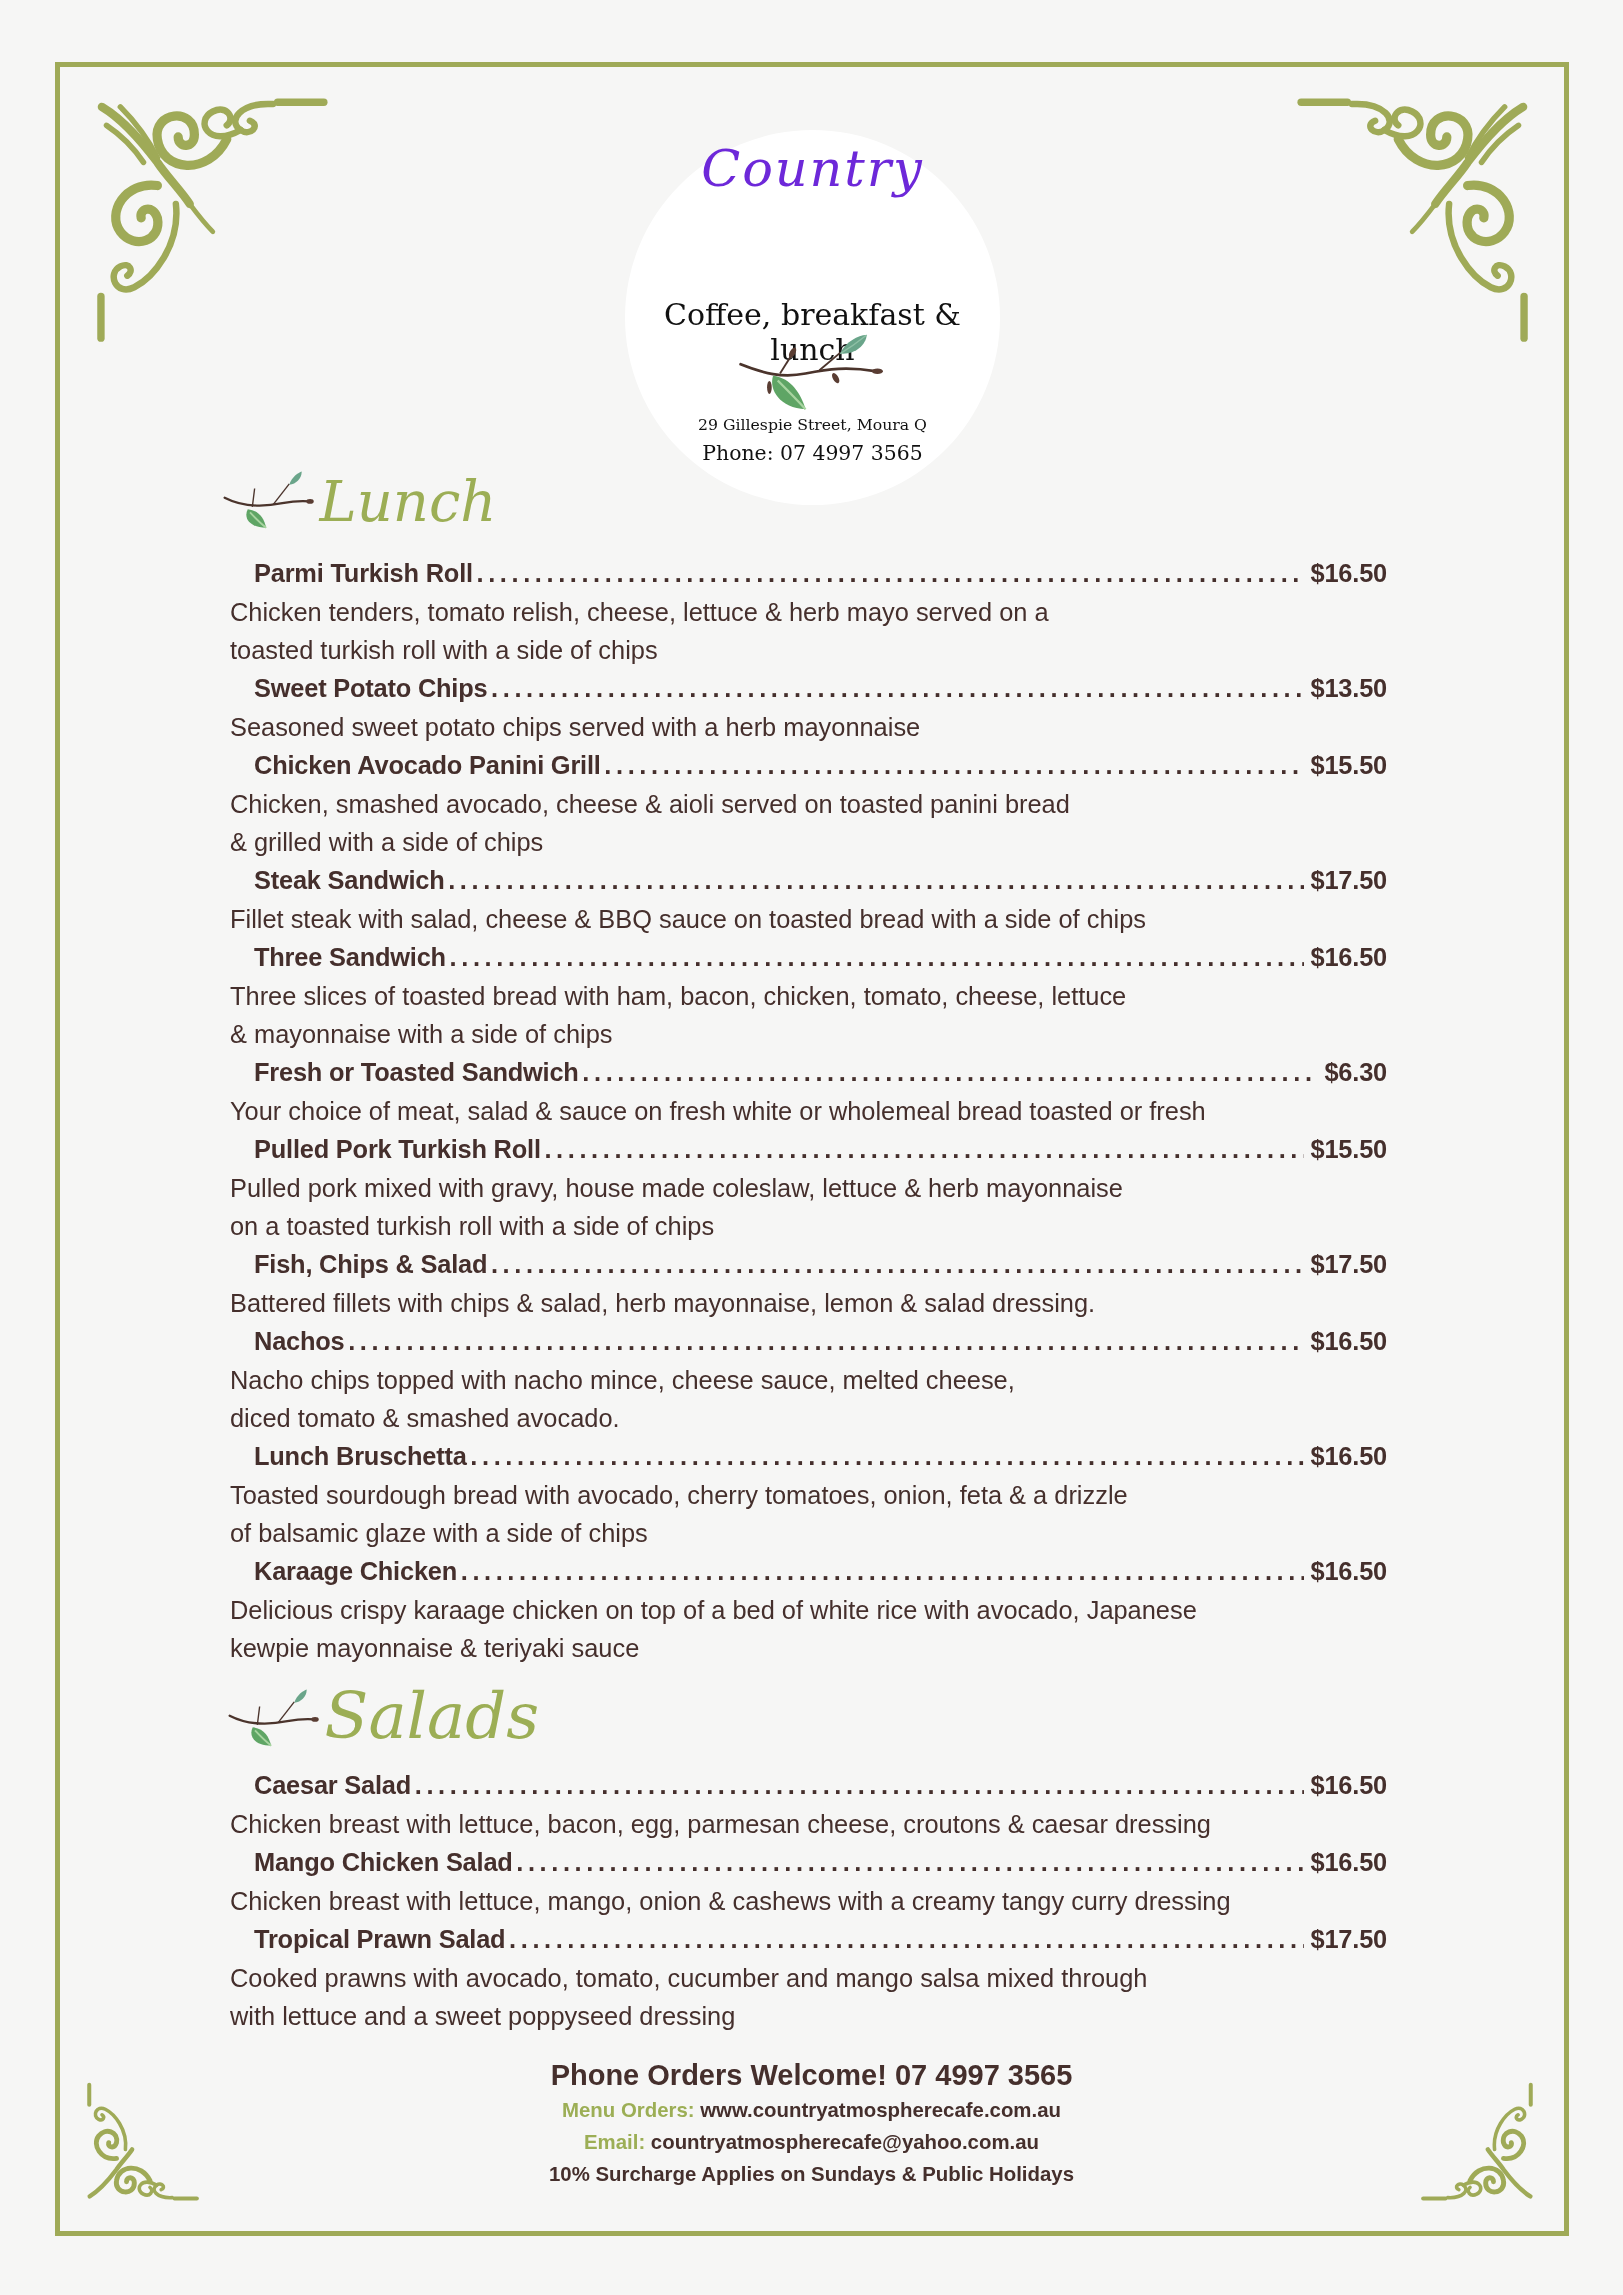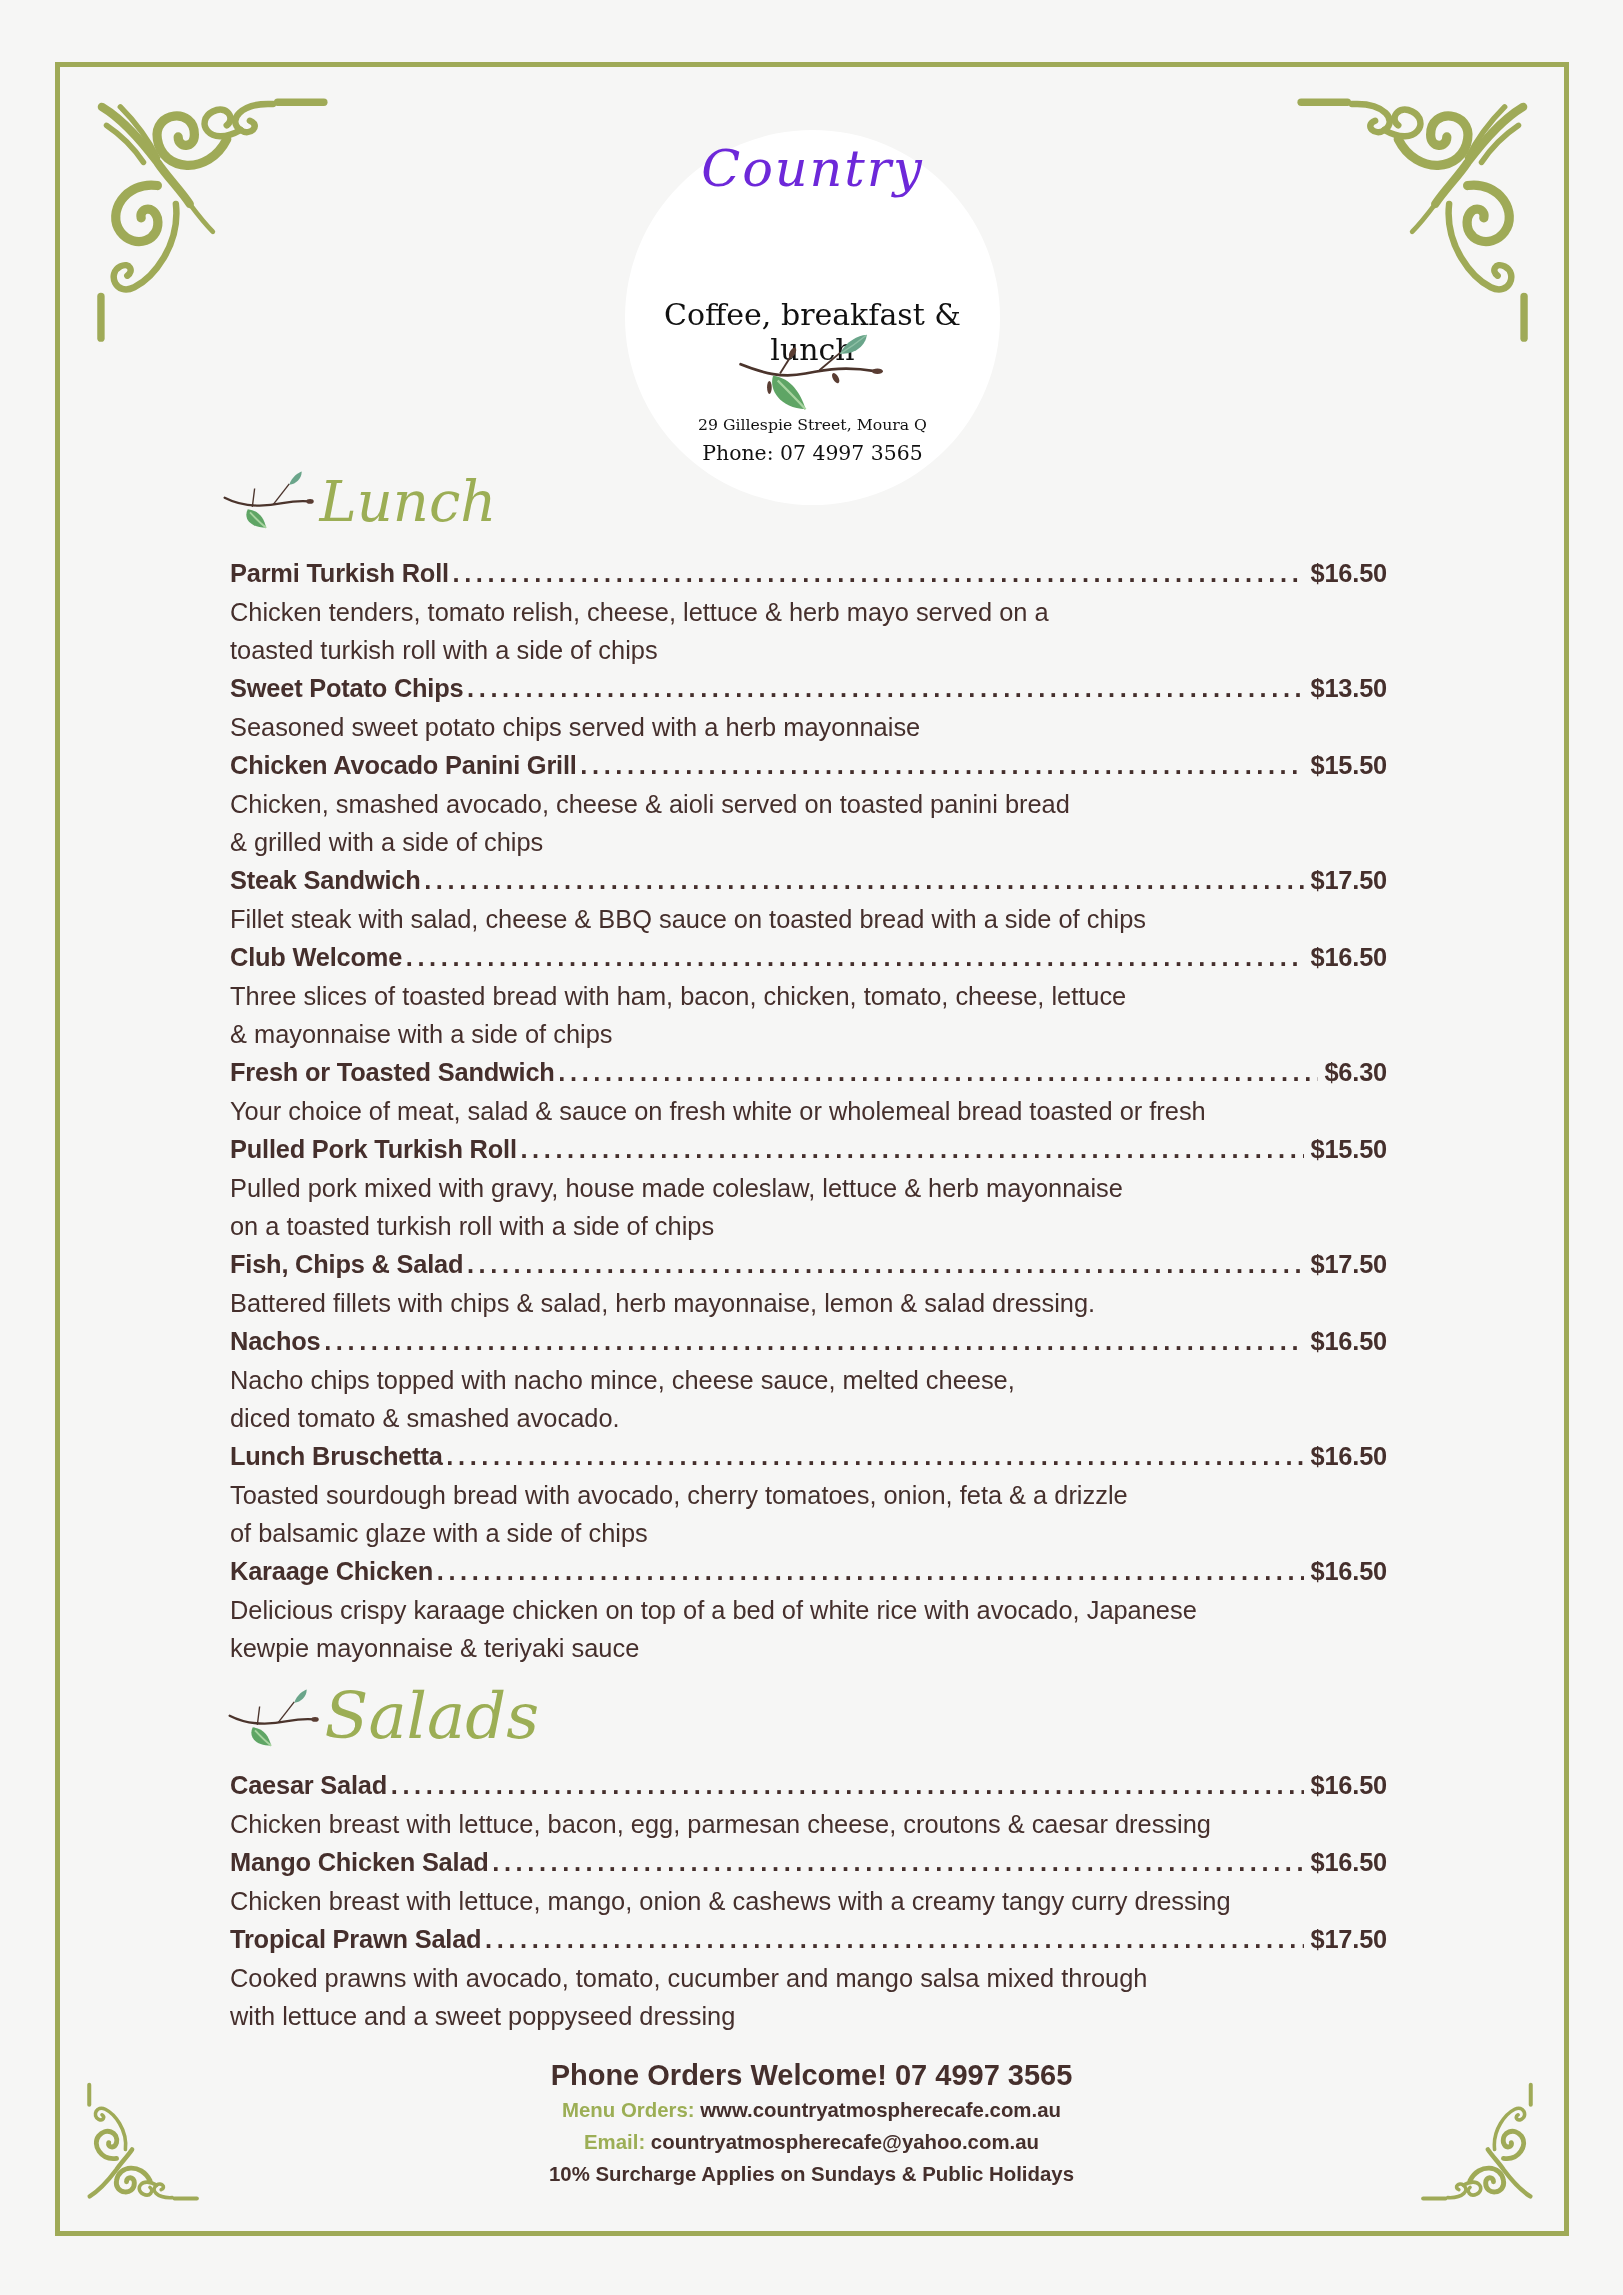--- a/index.html
+++ b/index.html
@@ -87,21 +87,21 @@
   .menu-list {
     position: absolute;
     left: 230px; width: 1157px;
   }
   .lunch-list { top: 554px; }
   .salads-list { top: 1766px; }
   .item { margin: 0; }
   .item-row {
     display: flex; align-items: baseline;
     height: 39px; line-height: 39px;
-    font-size: 25.4px; font-weight: bold;
+    font-size: 25.4px; font-weight: bold; margin-left: 24px;
   }
   .item-name { white-space: nowrap; letter-spacing: -0.2px; }
   .item-dots {
     flex: 1; overflow: hidden; white-space: nowrap;
     margin: 0 6.5px 0 3.7px;
     letter-spacing: 4.6px;
     font-weight: bold;
   }
   .item-price { white-space: nowrap; letter-spacing: -0.2px; }
   .item-desc {
@@ -245,21 +245,21 @@
   <div class="item">
     <div class="item-row">
         <span class="item-name">Steak Sandwich</span>
         <span class="item-dots">........................................................................................................................</span>
         <span class="item-price">$17.50</span>
       </div>
     <div class="item-desc">Fillet steak with salad, cheese &amp; BBQ sauce on toasted bread with a side of chips</div>
   </div>
   <div class="item">
     <div class="item-row">
-        <span class="item-name">Club Welcome</span>
+        <span class="item-name">Three Sandwich</span>
         <span class="item-dots">........................................................................................................................</span>
         <span class="item-price">$16.50</span>
       </div>
     <div class="item-desc">Three slices of toasted bread with ham, bacon, chicken, tomato, cheese, lettuce
 &amp; mayonnaise with a side of chips</div>
   </div>
   <div class="item">
     <div class="item-row">
         <span class="item-name">Fresh or Toasted Sandwich</span>
         <span class="item-dots">........................................................................................................................</span>

